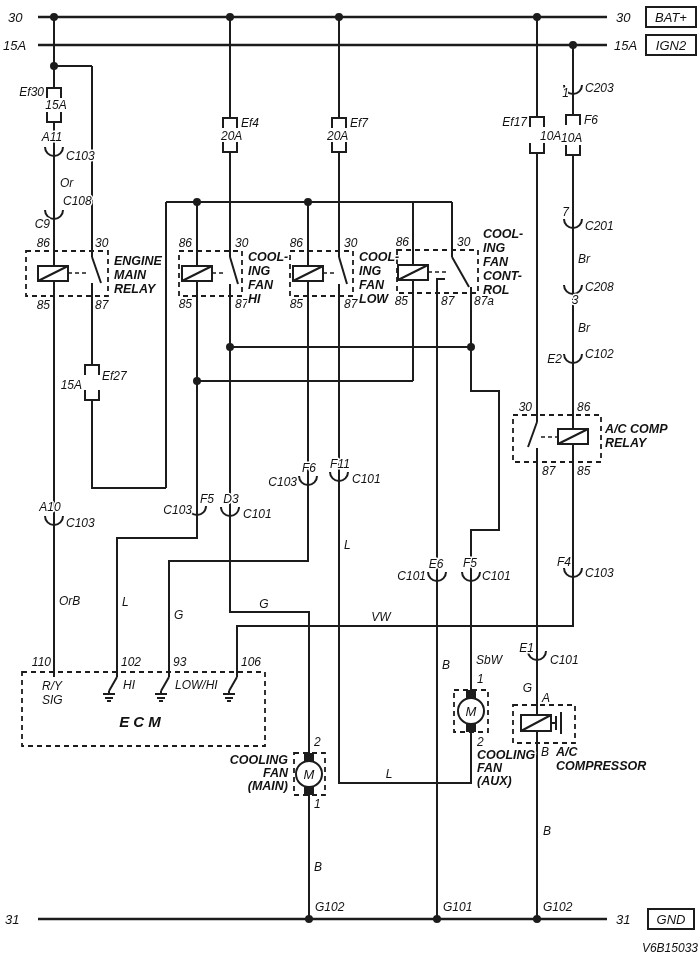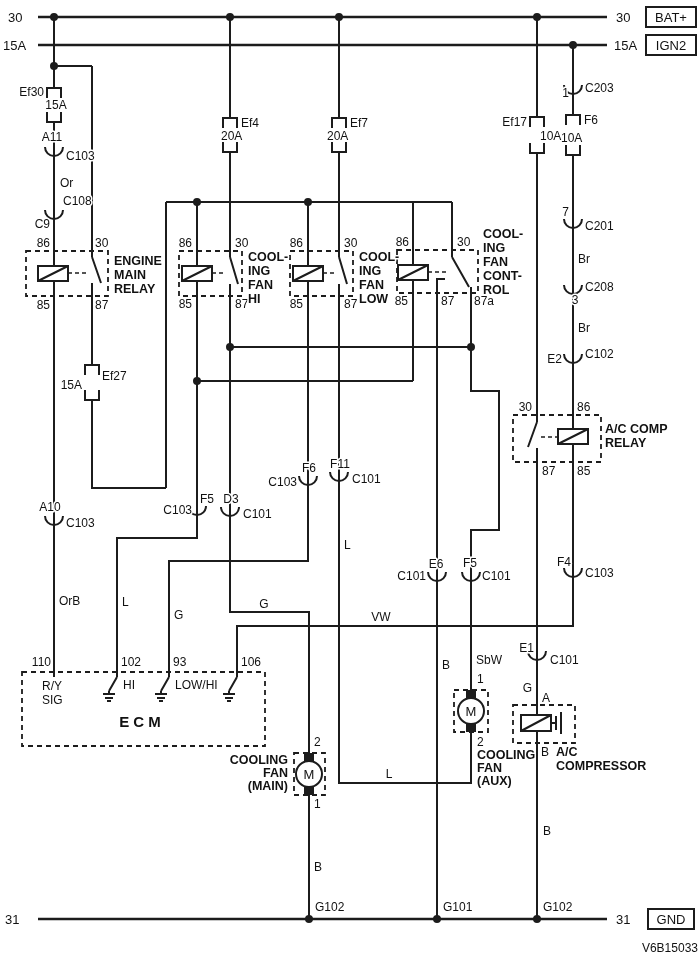--- a/index.html
+++ b/index.html
@@ -1,16 +1,16 @@
 <!DOCTYPE html>
 <html><head>
 <meta charset="utf-8">
 <style>
   html,body{margin:0;padding:0;background:#fff;}
-  #stage{width:700px;height:964px;position:relative;background:#fff;}
+  #stage{width:700px;height:964px;position:relative;background:#fff;font-style:italic;}
   svg{display:block;}
   text{font-family:"Liberation Sans","DejaVu Sans",sans-serif;fill:#111;
        paint-order:stroke;stroke:#fff;stroke-width:3px;stroke-linejoin:round;}
   .t{font-size:12px;}
   .tb{font-size:12.5px;font-weight:bold;}
   .bus{font-size:13px;}
   .ecm{font-size:15px;font-weight:bold;}
   .m{font-size:13px;}
   .w{stroke:#1c1c1c;stroke-width:2;fill:none;}
   .bw{stroke:#1c1c1c;stroke-width:2.6;fill:none;}

